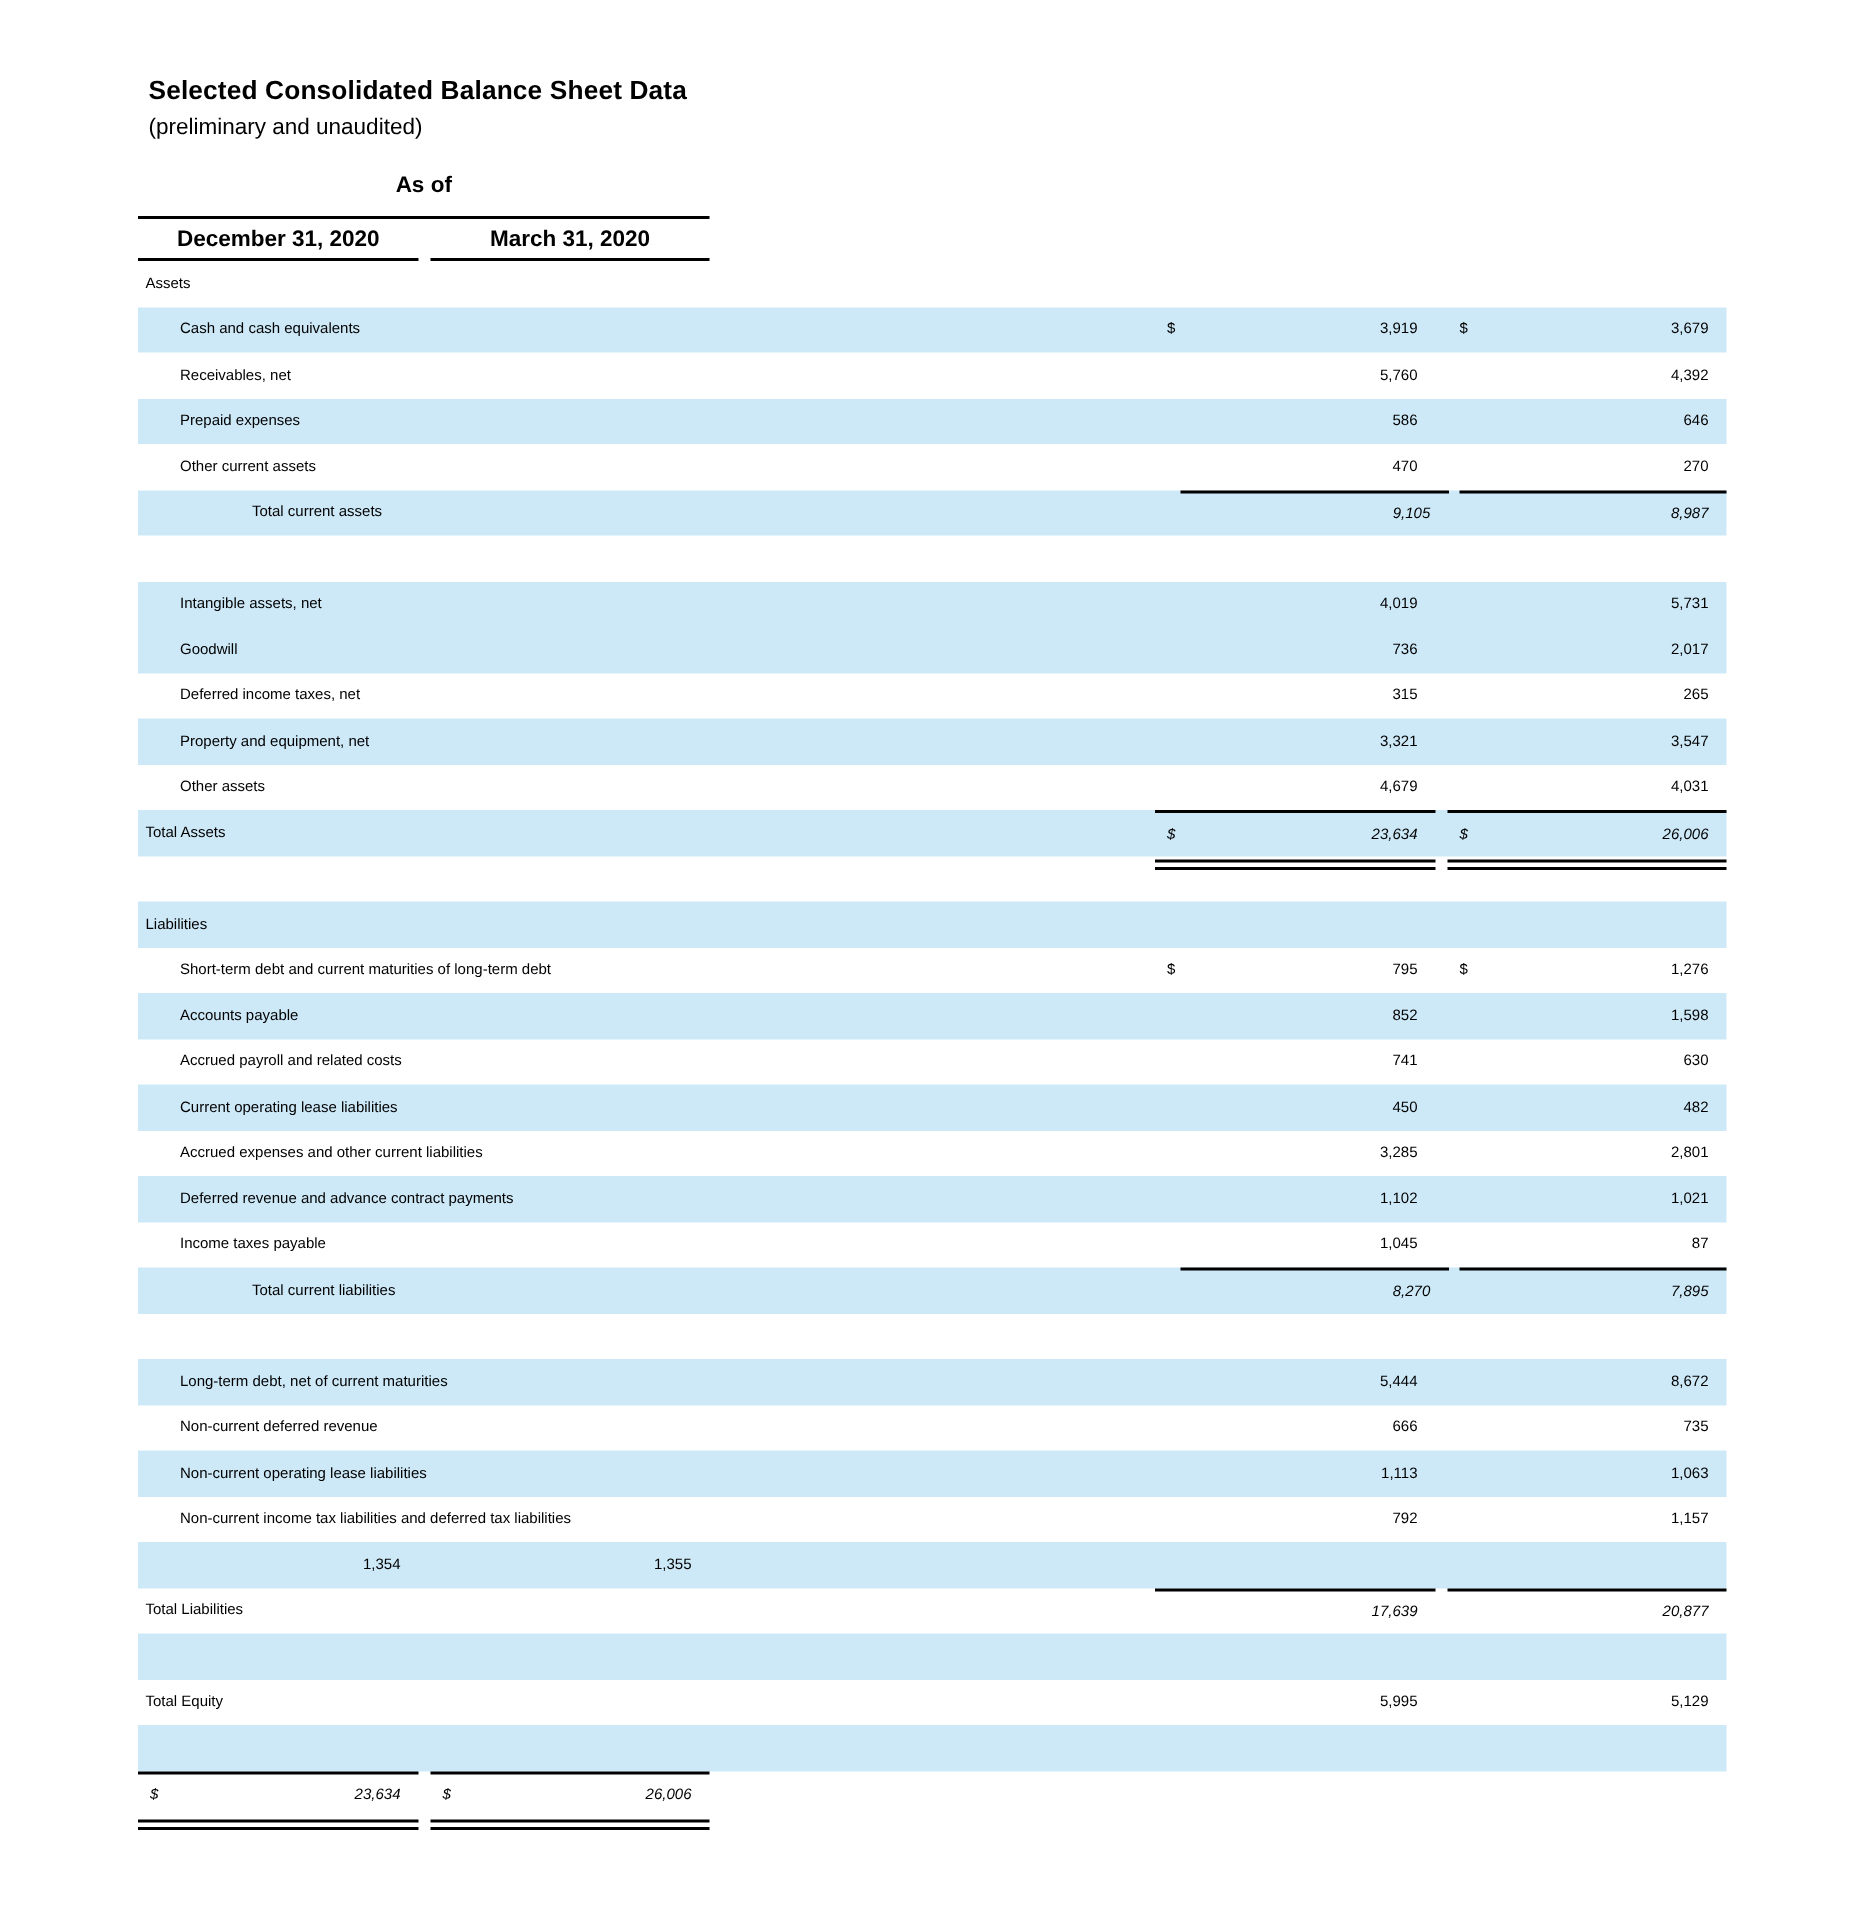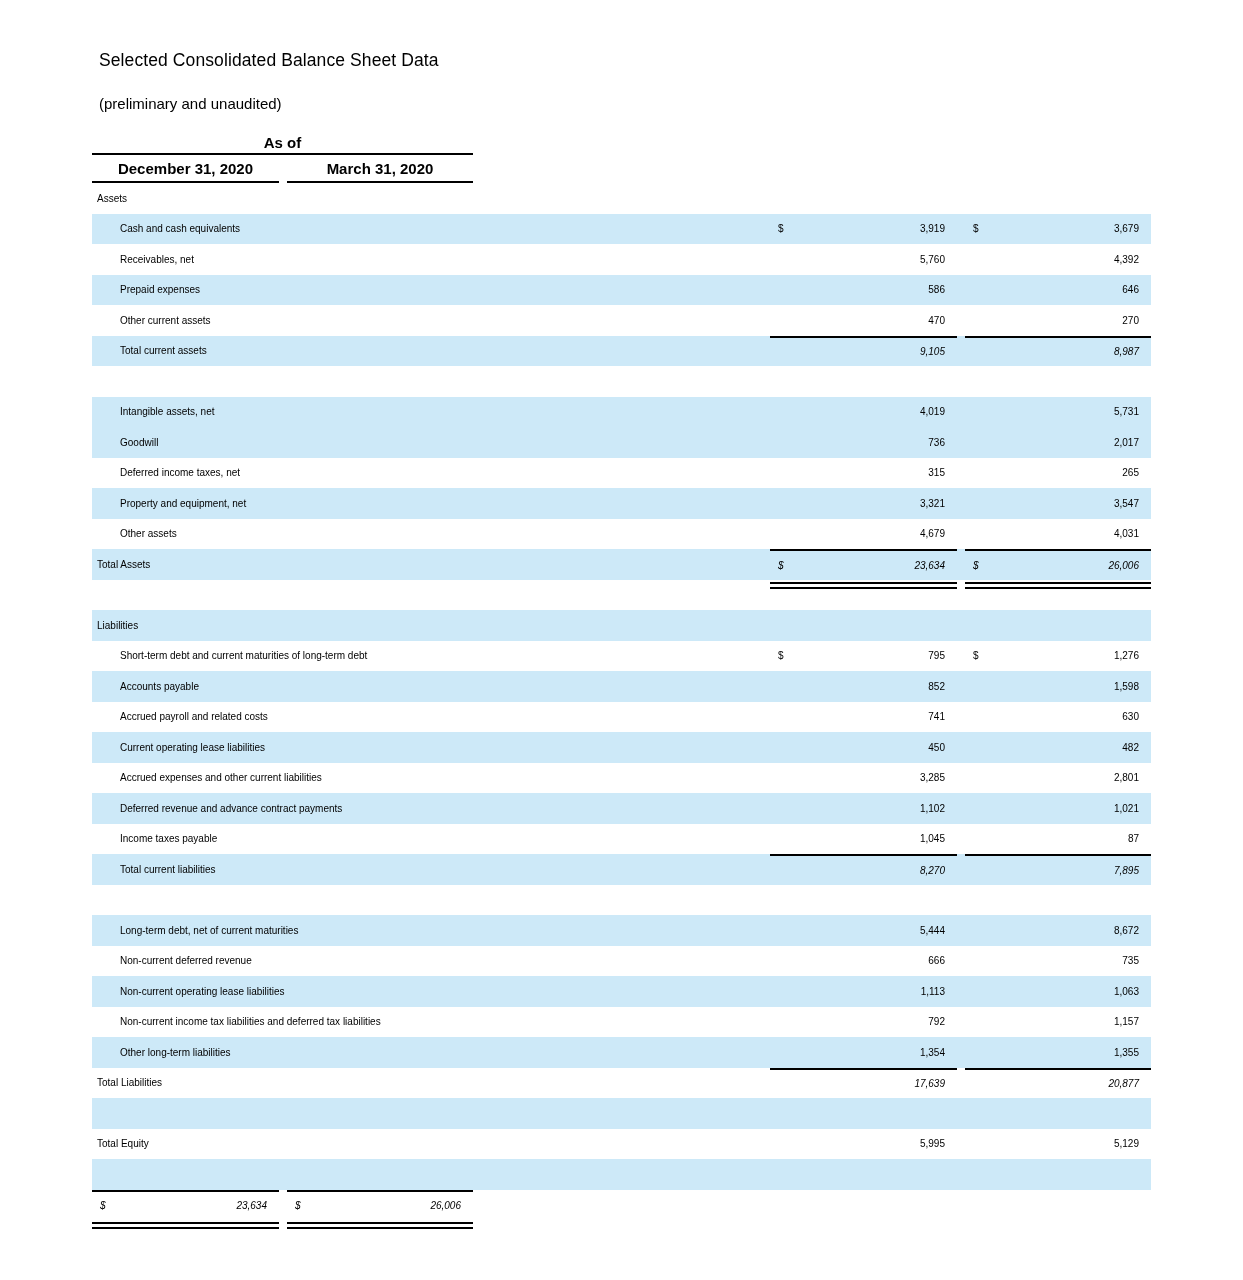--- a/index.html
+++ b/index.html
@@ -14,22 +14,22 @@
   }
   .page {
     box-sizing: border-box;
     width: 1243px;
     height: 1280px;
     padding: 50px 92px 40px 92px;
     overflow: hidden;
   }
   .doc-title {
     font-size: 17.5px;
-    font-weight: normal;
-    margin: 0 0 24px 7px;
+    font-weight: bold;
+    margin: 0 0 5px 7px;
     letter-spacing: 0.1px;
   }
   .doc-subtitle {
     font-size: 15px;
     margin: 0 0 0 7px;
   }
   .sheet {
     width: 1059px;
     margin-top: 22px;
   }
@@ -50,21 +50,21 @@
   .vals-head {
     width: 381px;
     display: flex;
     flex-direction: column;
     justify-content: flex-end;
   }
   .asof {
     font-weight: bold;
     text-align: center;
     border-bottom: 2px solid #000;
-    padding-bottom: 2px;
+    padding-bottom: 12px;
   }
   .dates { display: flex; }
   .date-col {
     box-sizing: border-box;
     text-align: center;
     font-weight: bold;
     padding: 5px 0 4px;
     border-bottom: 2px solid #000;
   }
   .date-col.c1 { width: 187px; }
@@ -84,21 +84,21 @@
     align-items: center;
   }
   .cell.label {
     width: 678px;
     padding-right: 10px;
     overflow: hidden;
     white-space: nowrap;
   }
   .ind0 { padding-left: 5px; }
   .ind1 { padding-left: 28px; }
-  .ind2 { padding-left: 28px; }
+  .ind2 { padding-left: 28px; margin-left: 48px; }
   .cell.val {
     justify-content: space-between;
     padding: 0 12px 0 8px;
     position: relative;
   }
   .cell.val.c1 { width: 187px; }
   .cell.val.c2 { width: 186px; }
   .colgap { width: 8px; }
   .num { text-align: right; flex: 1; }
   .cur { width: 12px; text-align: left; }
@@ -463,21 +463,20 @@
             <span class="cur"></span>
             <span class="num">792</span>
           </div>
           <div class="colgap"></div>
           <div class="cell val c2">
             <span class="cur"></span>
             <span class="num">1,157</span>
           </div>
         </div>
         <div class="row stripe">
-          <div class="cell label ind1">Other long-term liabilities</div>
           <div class="cell val c1">
             <span class="cur"></span>
             <span class="num">1,354</span>
           </div>
           <div class="colgap"></div>
           <div class="cell val c2">
             <span class="cur"></span>
             <span class="num">1,355</span>
           </div>
         </div>

